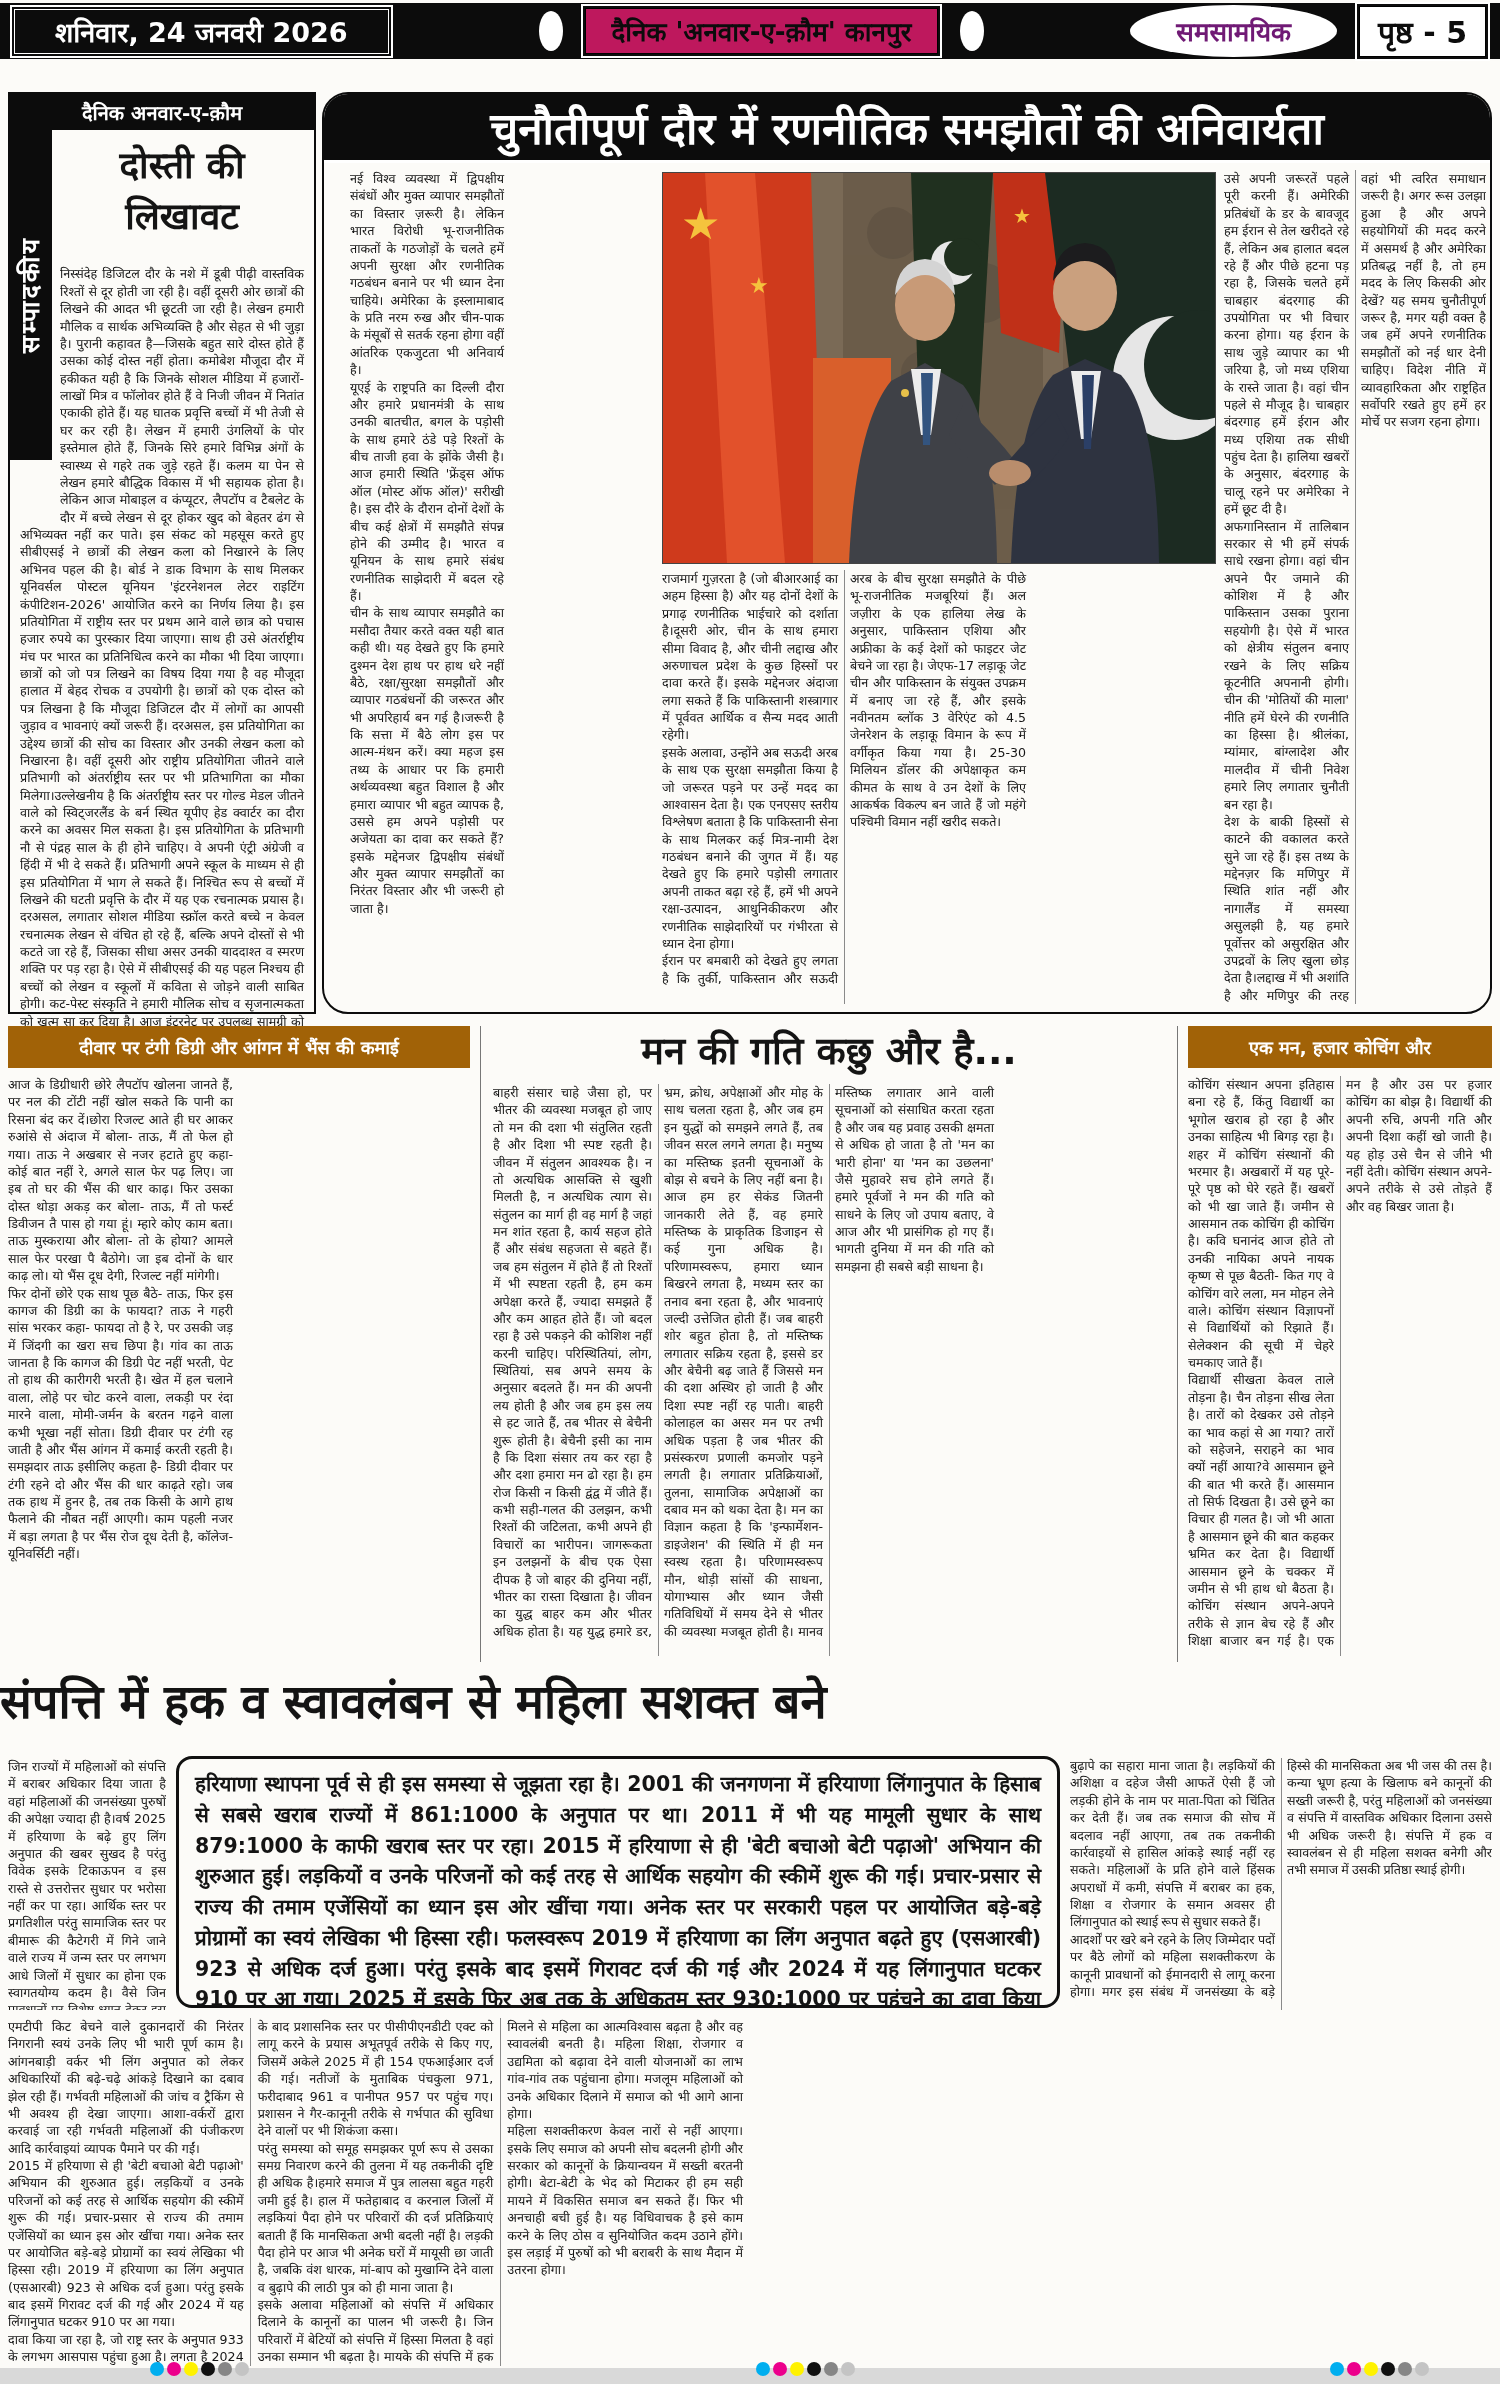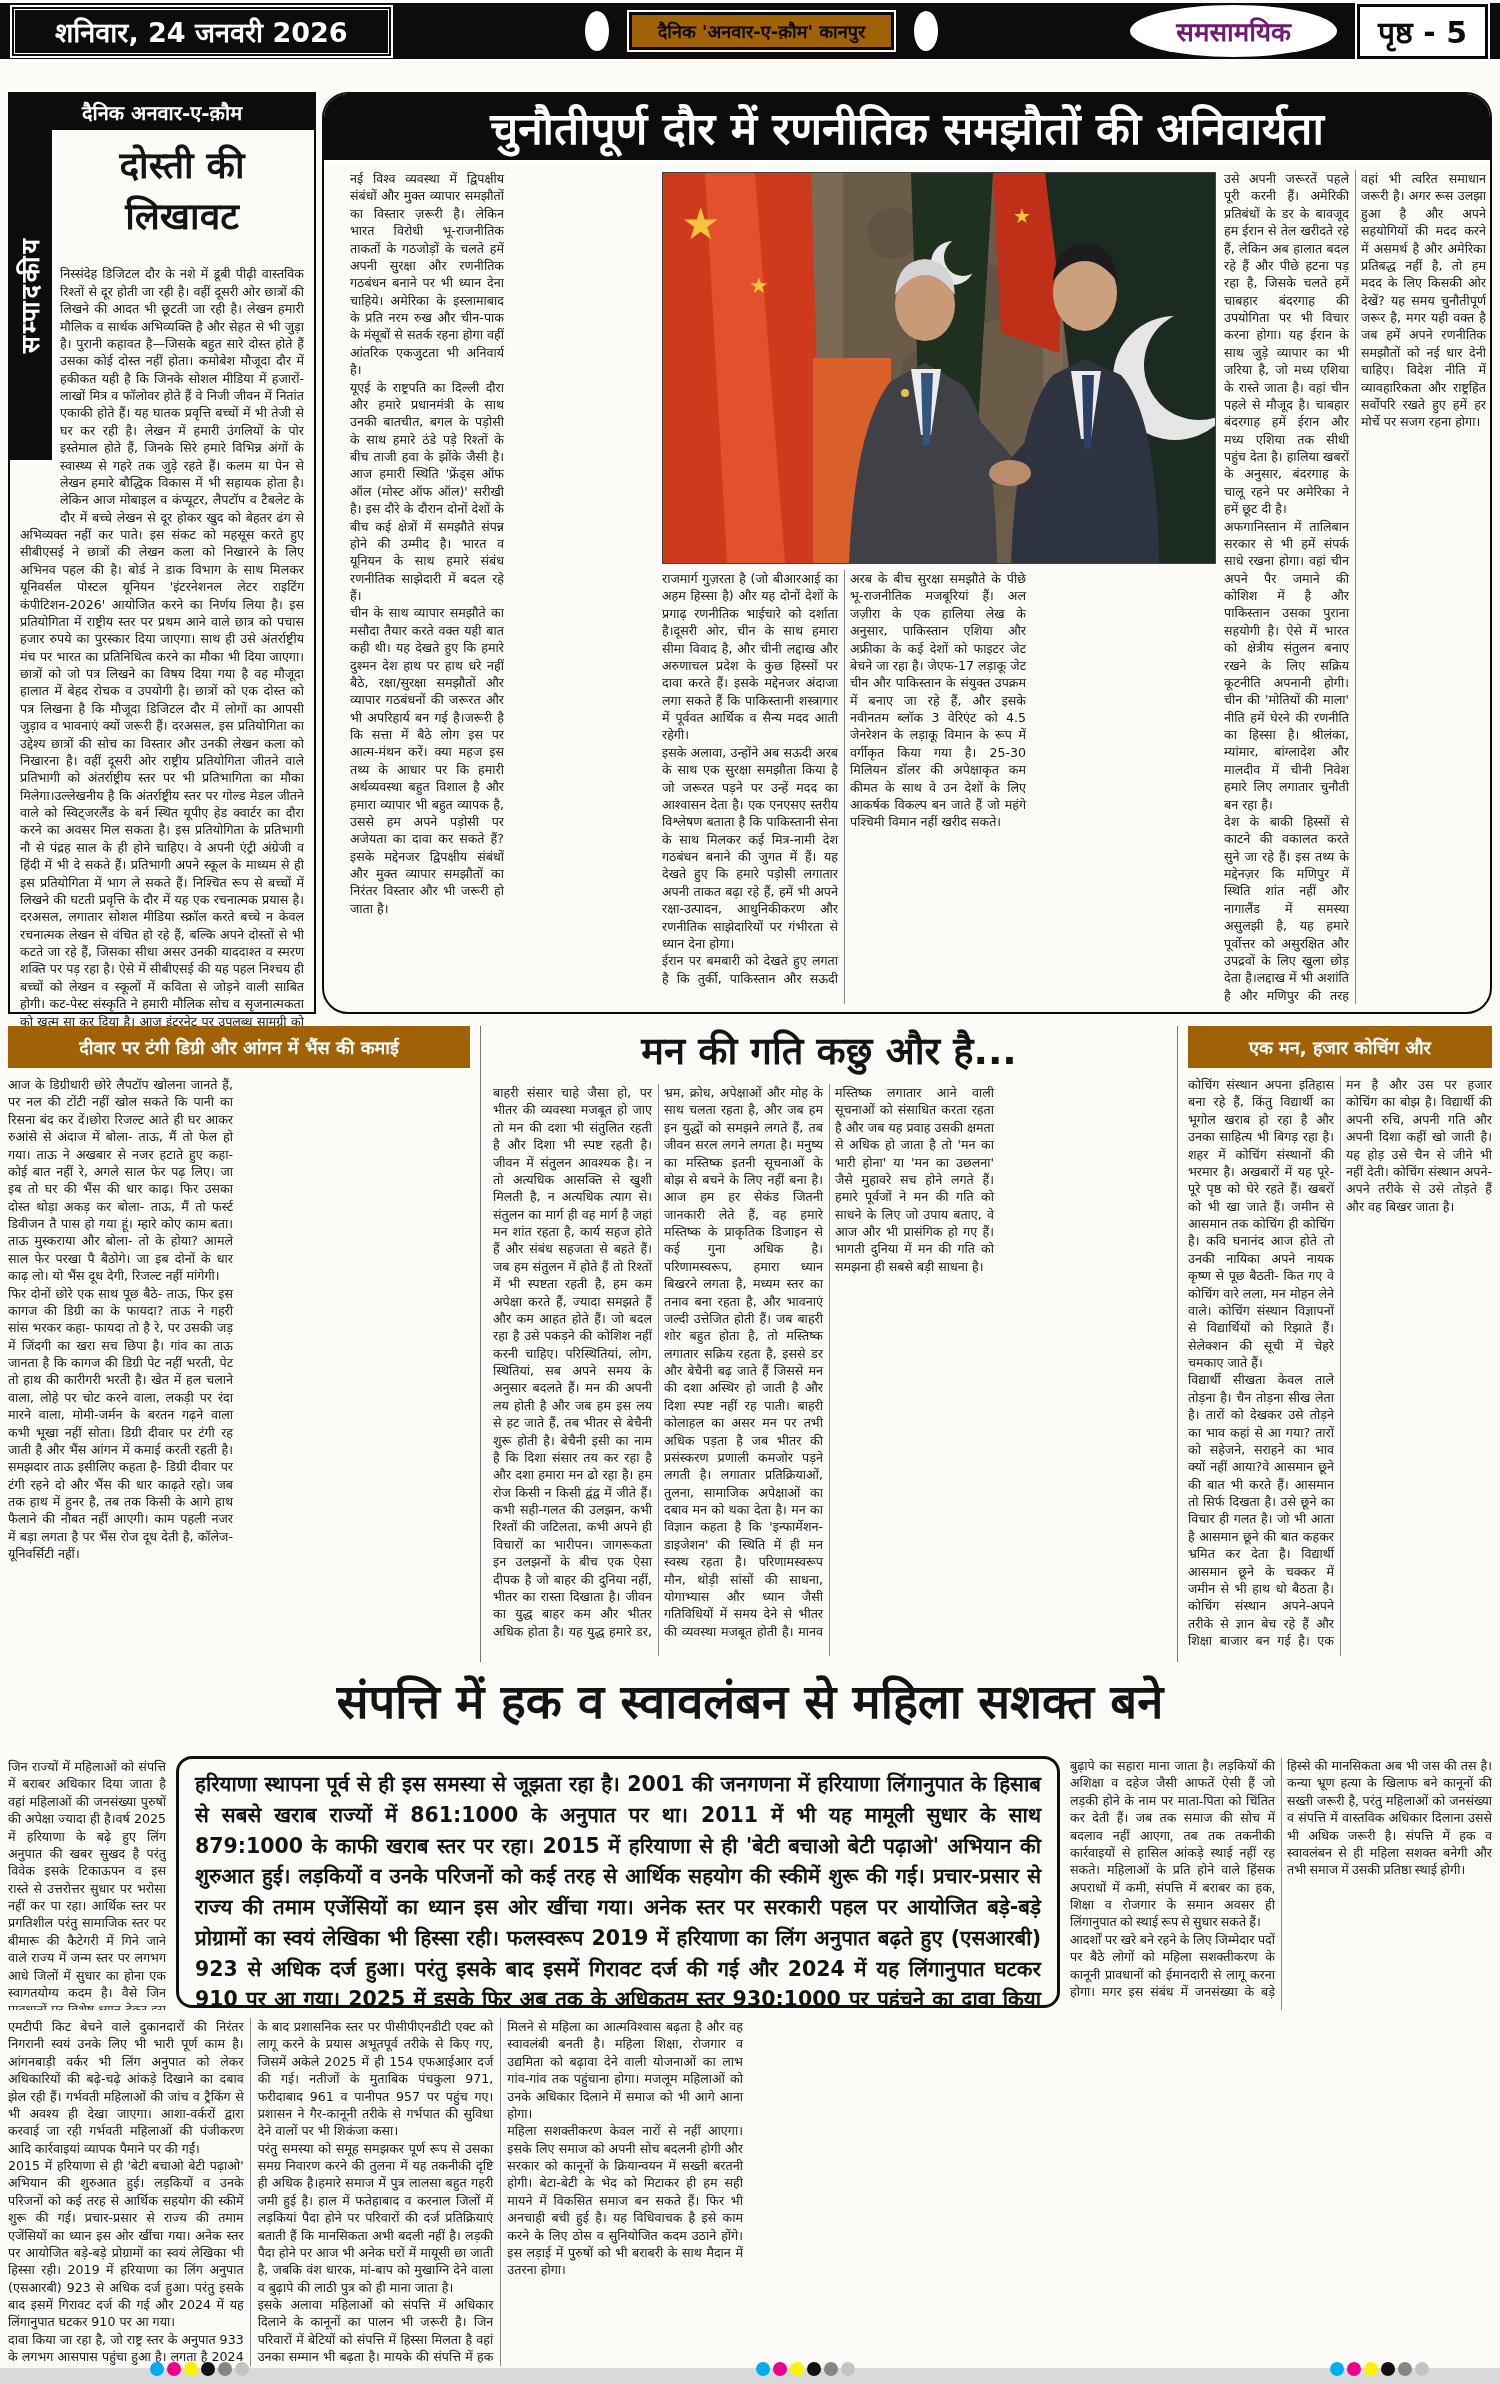--- a/index.html
+++ b/index.html
@@ -6,21 +6,21 @@
   .page{position:relative;width:1500px;height:2384px;margin:0 auto;background:#fcfbf8;
         font-family:"DejaVu Sans","Liberation Sans",sans-serif;color:#141414;overflow:hidden;}
   
   .masthead{position:absolute;left:0;top:3px;width:1500px;height:56px;background:#0c0c0c;
             display:flex;align-items:center;gap:18px;padding:0 10px;box-sizing:border-box;}
   .mh-date{border:2px solid #fff;padding:2px;}
   .mh-date-inner{border:1px solid #fff;background:#0c0c0c;color:#fff;font-weight:bold;
                  font-size:27px;padding:3px 40px;white-space:nowrap;}
   .mh-oval{width:24px;height:40px;background:#fff;border-radius:50%;flex:0 0 auto;}
   .mh-paper{border:2px solid #fff;padding:2px;}
-  .mh-paper-inner{background:#a16207;color:#0c0c0c;font-weight:bold;font-size:18px;
+  .mh-paper-inner{background:#be185d;color:#0c0c0c;font-weight:bold;font-size:26px;
                   padding:4px 26px;white-space:nowrap;border:1px solid #000;}
   .mh-section{background:#fff;color:#701a75;font-weight:bold;font-size:26px;
               padding:8px 46px;border-radius:50%;white-space:nowrap;}
   .mh-page{border:2px solid #fff;padding:2px;margin-left:auto;}
   .mh-page-inner{background:#fff;color:#0c0c0c;font-weight:bold;font-size:30px;
                  padding:4px 18px;border:1px solid #000;white-space:nowrap;}
   .mh-spacer{flex:1;}
   
   .btxt{font-size:12.6px;line-height:1.38;text-align:justify;white-space:pre-line;
         column-fill:auto;overflow:hidden;}
@@ -55,21 +55,21 @@
   .mid-degree{position:absolute;left:8px;top:1026px;width:462px;height:636px;}
   .mid-mind{position:absolute;left:480px;top:1026px;width:698px;height:636px;
             border-left:1px solid #777;border-right:1px solid #777;padding:0 12px;box-sizing:border-box;}
   .mid-coaching{position:absolute;left:1188px;top:1026px;width:304px;height:636px;}
   .bar-head{background:#a16207;color:#fff;font-weight:bold;font-size:18px;height:42px;
             display:flex;align-items:center;justify-content:center;white-space:nowrap;}
   .mind-head{font-size:38px;font-weight:bold;text-align:center;height:52px;line-height:50px;}
   .mid-body2{margin-top:8px;height:580px;column-count:2;column-gap:12px;column-rule:1px solid #8a8a8a;}
   .mid-body4{margin-top:6px;height:572px;column-count:4;column-gap:12px;column-rule:1px solid #8a8a8a;}
   
-  .women-title{position:absolute;left:0;top:1668px;width:1500px;text-align:center;
+  .women-title{position:absolute;left:0;top:1668px;width:1500px;
                font-size:47px;font-weight:bold;}
   .w-left{position:absolute;left:8px;top:1758px;width:158px;height:252px;}
   .w-box{position:absolute;left:176px;top:1756px;width:884px;height:252px;
          border:3px solid #111;border-radius:16px;box-sizing:border-box;
          padding:10px 16px;font-size:20.5px;font-weight:bold;line-height:1.5;
          text-align:justify;overflow:hidden;white-space:pre-line;}
   .w-right{position:absolute;left:1070px;top:1758px;width:422px;height:252px;
            column-count:2;column-gap:12px;column-rule:1px solid #8a8a8a;font-family:Liberation Serif, serif;}
   .w-lower{position:absolute;left:8px;top:2018px;width:1484px;height:348px;
            column-count:6;column-gap:14px;column-rule:1px solid #8a8a8a;}

